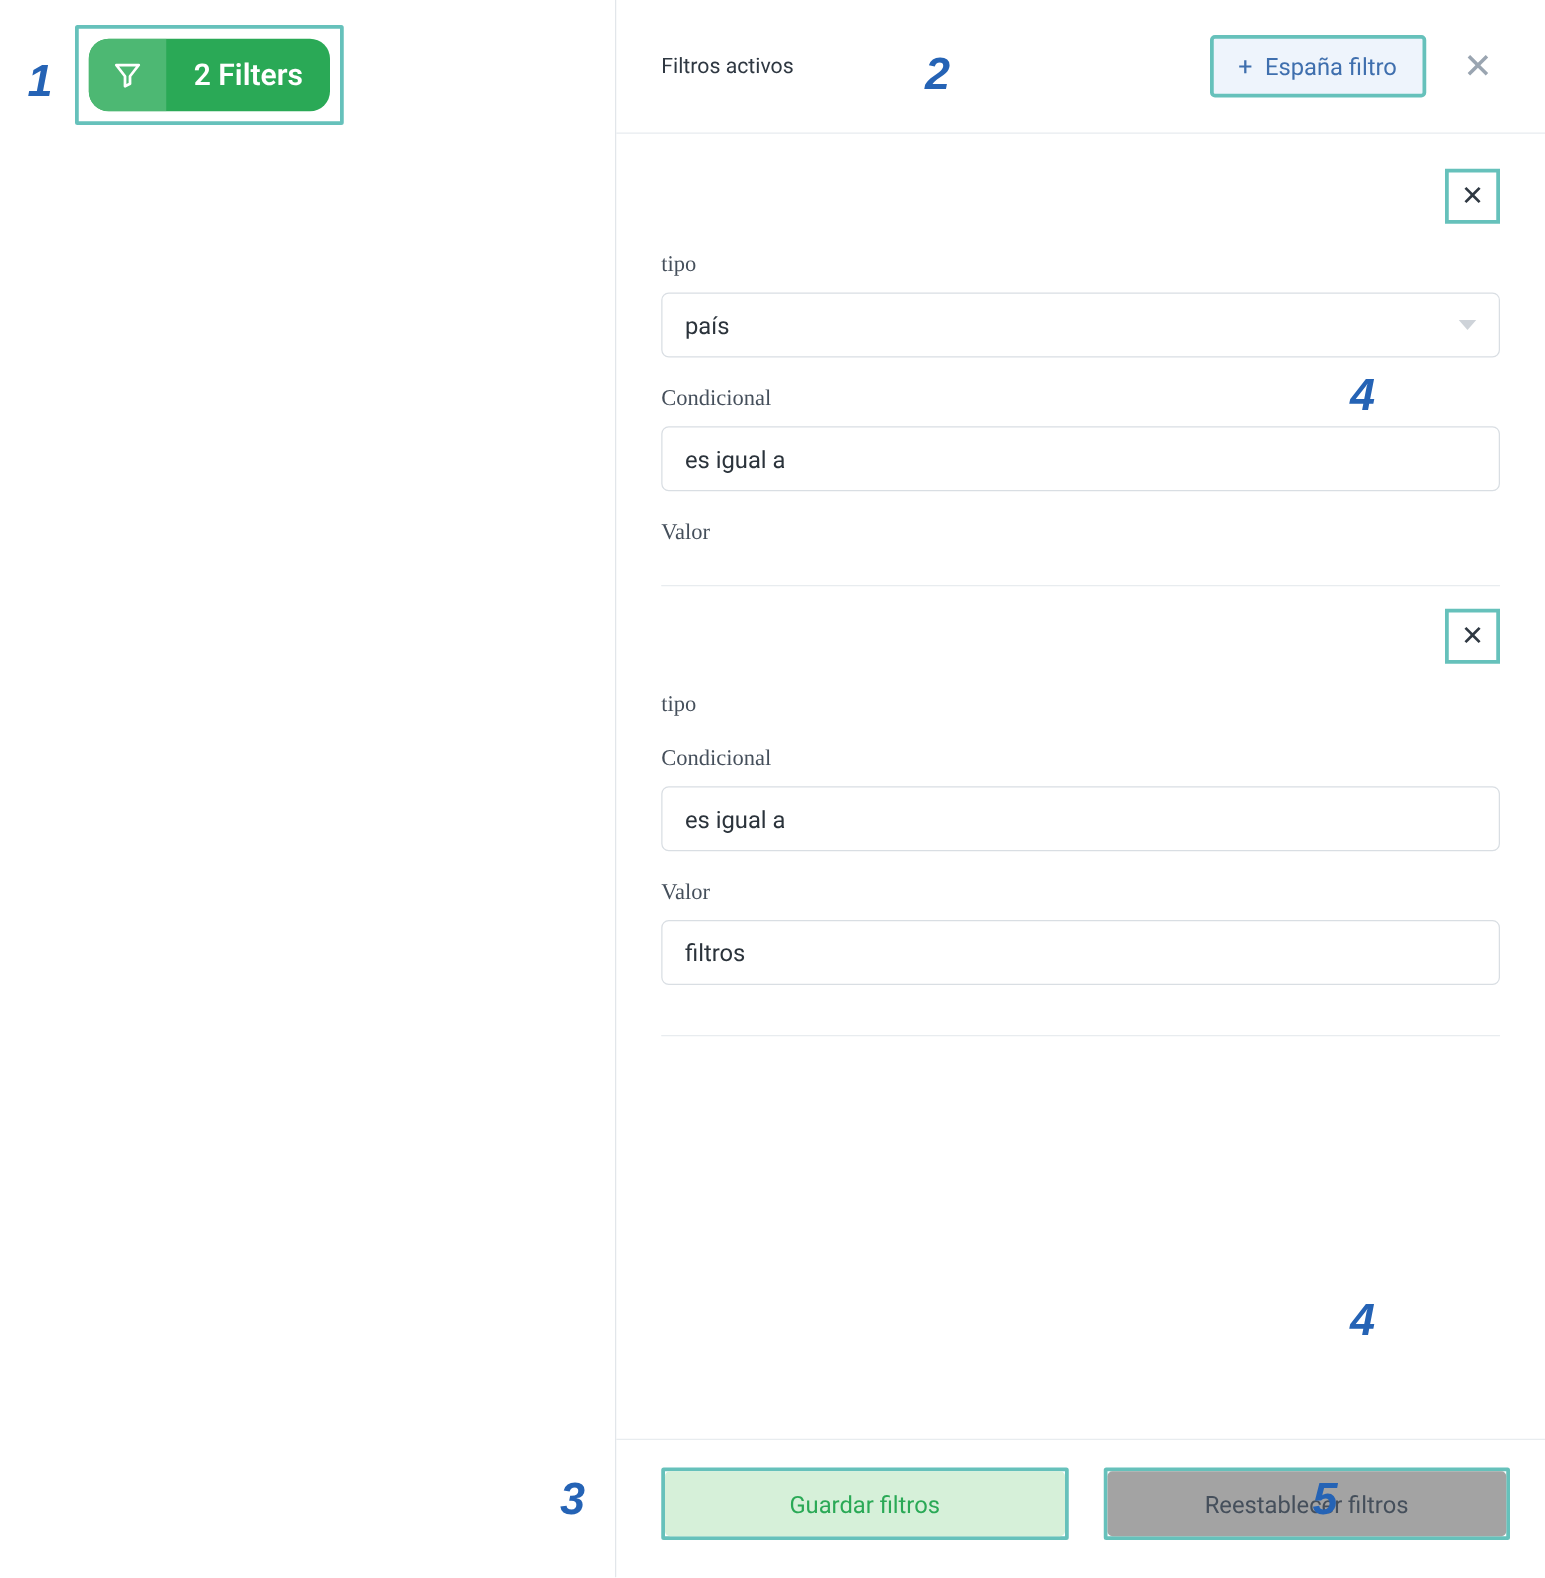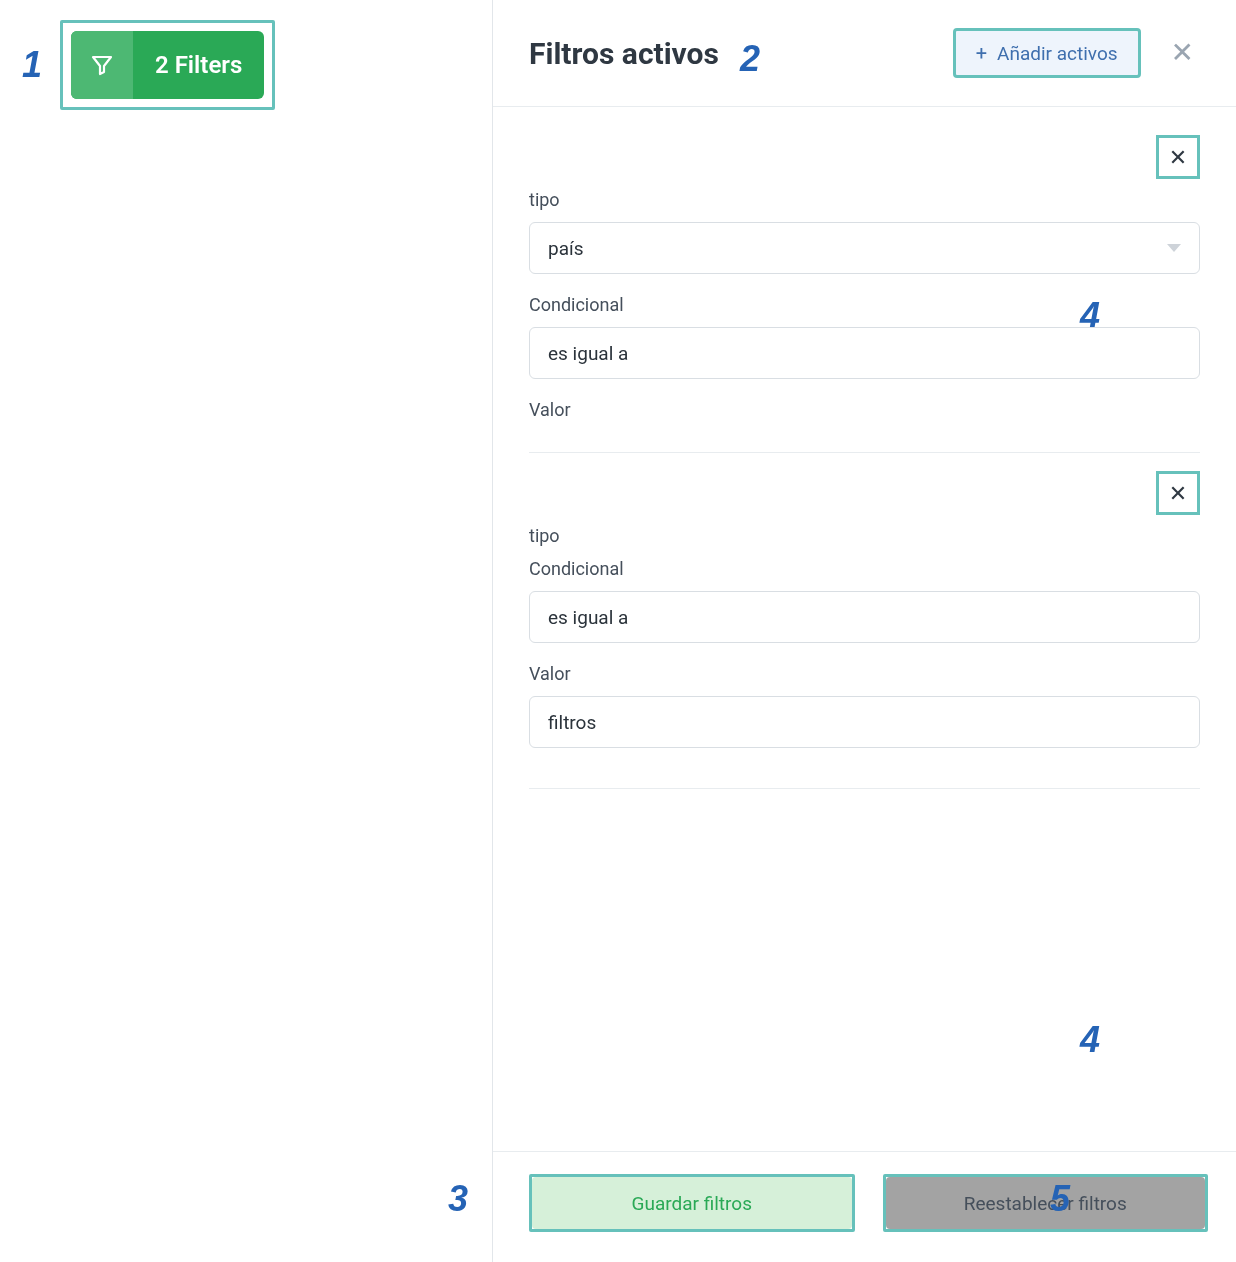--- a/index.html
+++ b/index.html
@@ -35,22 +35,22 @@
       left: 60px;
       border: 3px solid #66c1bb;
       background: #fff;
       padding: 8px;
       border-radius: 2px;
     }
     .chip {
       display: flex;
       align-items: stretch;
       background: #2aa956;
-      border-radius: 6px;
-      height: 68px;
+      border-radius: 16px;
+      height: 58px;
       overflow: hidden;
     }
     .chip-icon-area {
       width: 62px;
       display: flex;
       align-items: center;
       justify-content: center;
       background: #4db873;
     }
     .chip-label {
@@ -73,22 +73,22 @@
       background: #fff;
     }
     .panel-header {
       display: flex;
       align-items: center;
       padding: 28px 30px 28px 36px;
       border-bottom: 1px solid #e8ecef;
       position: relative;
     }
     .panel-title {
-      font-size: 30px;
-      font-weight: 700;
+      font-size: 17px;
+      font-weight: 400;
       color: #2f3842;
       flex: 1;
     }
     .add-filter-btn {
       border: 3px solid #66c1bb;
       background: #eef4fc;
       border-radius: 4px;
       padding: 10px 20px;
       display: flex;
       align-items: center;
@@ -136,21 +136,22 @@
       align-items: center;
       justify-content: center;
       cursor: pointer;
       color: #2f3842;
       font-size: 22px;
     }
     .field-label {
       font-size: 18px;
       color: #454f5b;
       margin-bottom: 12px;
-      margin-top: 8px;
+      margin-top: 22px;
+      font-family: Liberation Serif, serif;
     }
     .select-box, .input-box {
       width: 100%;
       height: 52px;
       border: 1px solid #d9dee3;
       border-radius: 6px;
       padding: 0 18px;
       font-size: 19px;
       color: #2b333b;
       background: #fff;
@@ -232,21 +233,21 @@
     </div>
   </div>
 </div>
 
 <div class="right-panel">
 
   <div class="panel-header">
     <div class="panel-title">Filtros activos</div>
     <div class="add-filter-btn">
       <span class="plus">+</span>
-      <span>Añadir activos</span>
+      <span>España filtro</span>
     </div>
     <div class="close-panel-icon">✕</div>
   </div>
 
   <div class="panel-body">
 
     <div class="filter-block">
       <div class="filter-remove-row">
         <div class="annotation ann-4a" style="position:absolute;">4</div>
         <div class="remove-btn">✕</div>

